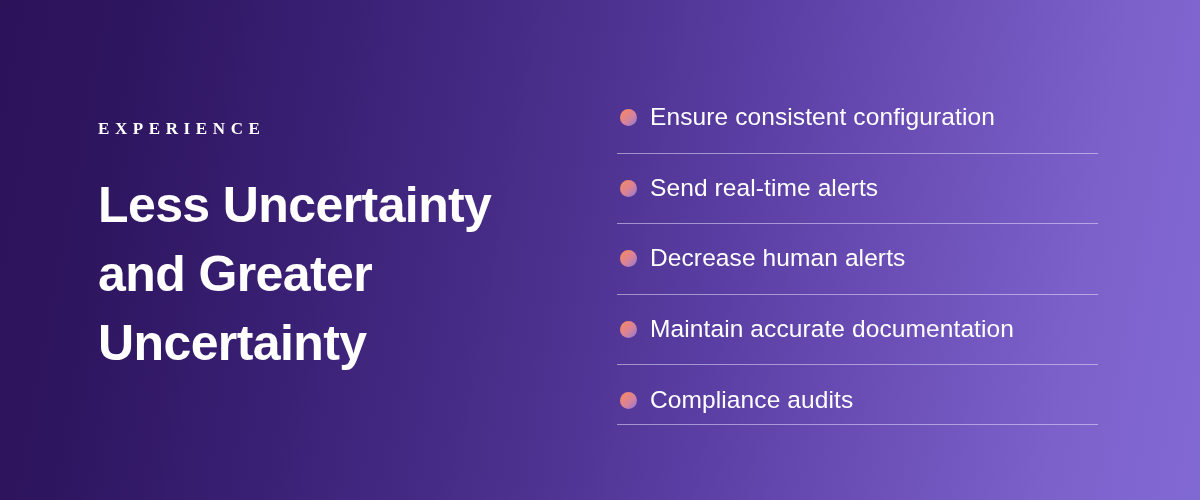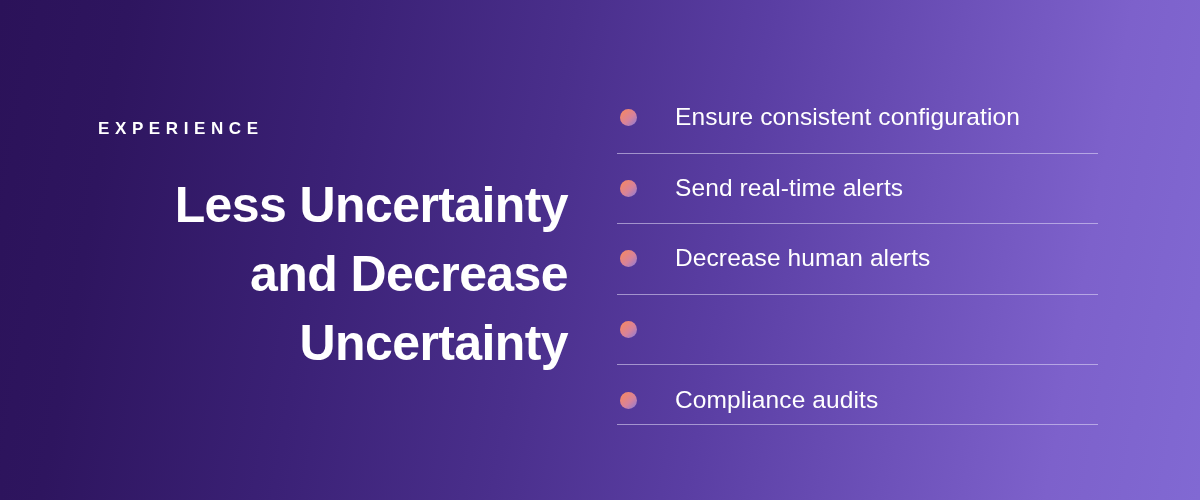--- a/index.html
+++ b/index.html
@@ -26,38 +26,37 @@
   }
 
   
   #left-col {
     position: absolute;
     left: 98px;
     top: 120px;
     width: 470px;
   }
   #eyebrow {
-    font-family: Liberation Sans, sans-serif;
+    font-family: Liberation Serif, serif;
     font-size: 17px;
     font-weight: bold;
     letter-spacing: 5.6px;
     color: #ffffff;
     line-height: 1;
     margin: 0 0 34px 0;
     text-transform: uppercase;
   }
   #headline {
     font-family: "Liberation Sans", sans-serif;
     font-size: 50px;
     font-weight: bold;
     color: #ffffff;
     line-height: 1.38;
     letter-spacing: -0.6px;
     margin: 0;
-    text-align: right;
   }
   #headline .hl-line { display: block; white-space: nowrap; }
 
   
   #right-col {
     position: absolute;
     left: 617px;
     top: 83px;
     width: 481px;
   }
@@ -77,21 +76,21 @@
     border-radius: 50%;
     margin-left: 3px;
     background: linear-gradient(135deg,
         #f3906f 0%,
         #ee8671 22%,
         #d7829c 58%,
         #a37dc4 85%,
         #8f79cf 100%);
   }
   .list-label {
-    margin-left: 38px;
+    margin-left: 13px;
     font-family: "Liberation Sans", sans-serif;
     font-size: 24.5px;
     font-weight: normal;
     color: #ffffff;
     line-height: 1.1;
     letter-spacing: 0.1px;
     white-space: nowrap;
   }
   #bottom-rule {
     position: absolute;
@@ -104,21 +103,21 @@
 </style>
 </head>
 <body>
 
 <div id="slide">
 
   <div id="left-col">
     <div id="eyebrow">EXPERIENCE</div>
     <h1 id="headline">
       <span class="hl-line">Less Uncertainty</span>
-      <span class="hl-line">and Decrease</span>
+      <span class="hl-line">and Greater</span>
       <span class="hl-line">Uncertainty</span>
     </h1>
   </div>
 
   <div id="right-col">
 
     <div class="list-row">
       <span class="bullet-dot"></span>
       <span class="list-label">Ensure consistent configuration</span>
     </div>
@@ -128,20 +127,21 @@
       <span class="list-label">Send real-time alerts</span>
     </div>
 
     <div class="list-row">
       <span class="bullet-dot"></span>
       <span class="list-label">Decrease human alerts</span>
     </div>
 
     <div class="list-row">
       <span class="bullet-dot"></span>
+      <span class="list-label">Maintain accurate documentation</span>
     </div>
 
     <div class="list-row no-rule">
       <span class="bullet-dot"></span>
       <span class="list-label">Compliance audits</span>
     </div>
 
   </div>
 
   <div id="bottom-rule"></div>

